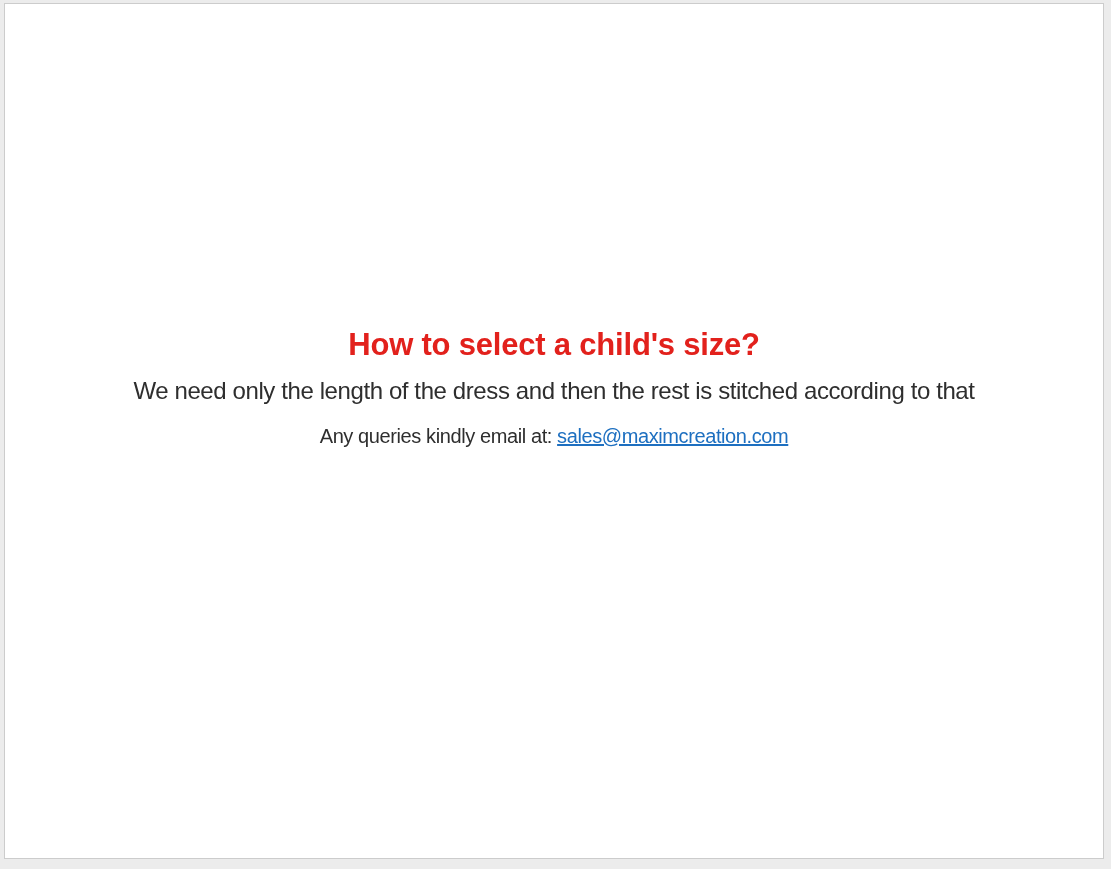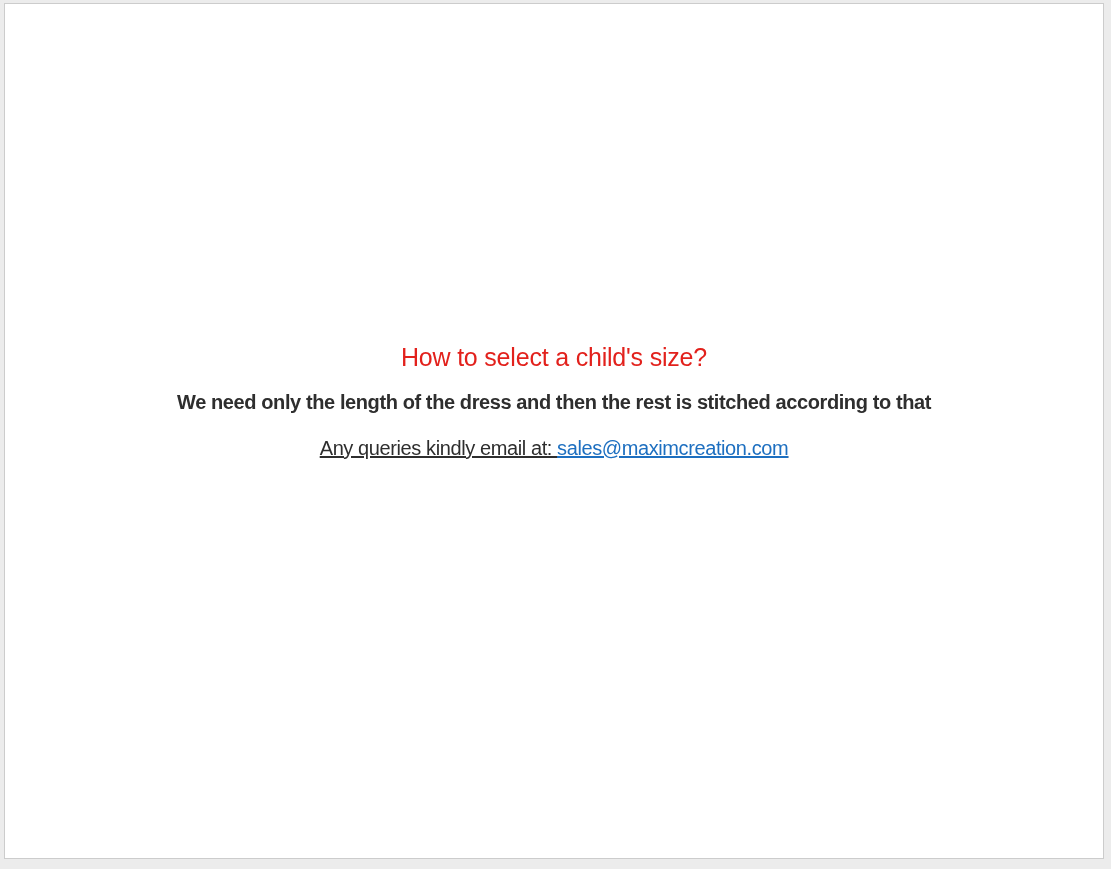--- a/index.html
+++ b/index.html
@@ -21,45 +21,44 @@
     border: 1px solid var(--page-border, #cccccc);
     box-sizing: border-box;
   }
   .content {
     box-sizing: border-box;
     padding-top: 322px;
     width: 100%;
     text-align: center;
   }
   .section-heading {
-    margin: 16px auto 16px auto;
-    font-size: 25px;
-    font-weight: 400;
+    margin: 4px auto 16px auto;
+    font-size: 31px;
+    font-weight: 700;
     letter-spacing: -0.2px;
     color: var(--heading-color, #e2211c);
     line-height: 30px;
   }
   .paragraph {
     margin: 0 auto 15px auto;
     max-width: 900px;
-    font-size: 20px;
-    font-weight: 700;
+    font-size: 24px;
+    font-weight: 400;
     letter-spacing: -0.4px;
     color: var(--body-color, #2e2e2e);
     line-height: 29px;
     white-space: pre-line;
   }
   .email-line {
     margin: 17px auto;
     max-width: 900px;
     font-size: 20px;
     letter-spacing: -0.4px;
     color: var(--body-color, #2e2e2e);
     line-height: 29px;
-    text-decoration: underline;
   }
   .email-link {
     color: var(--link-color, #1d6fc0);
     text-decoration: underline;
     cursor: pointer;
   }
 </style>
 </head>
 <body>
 

